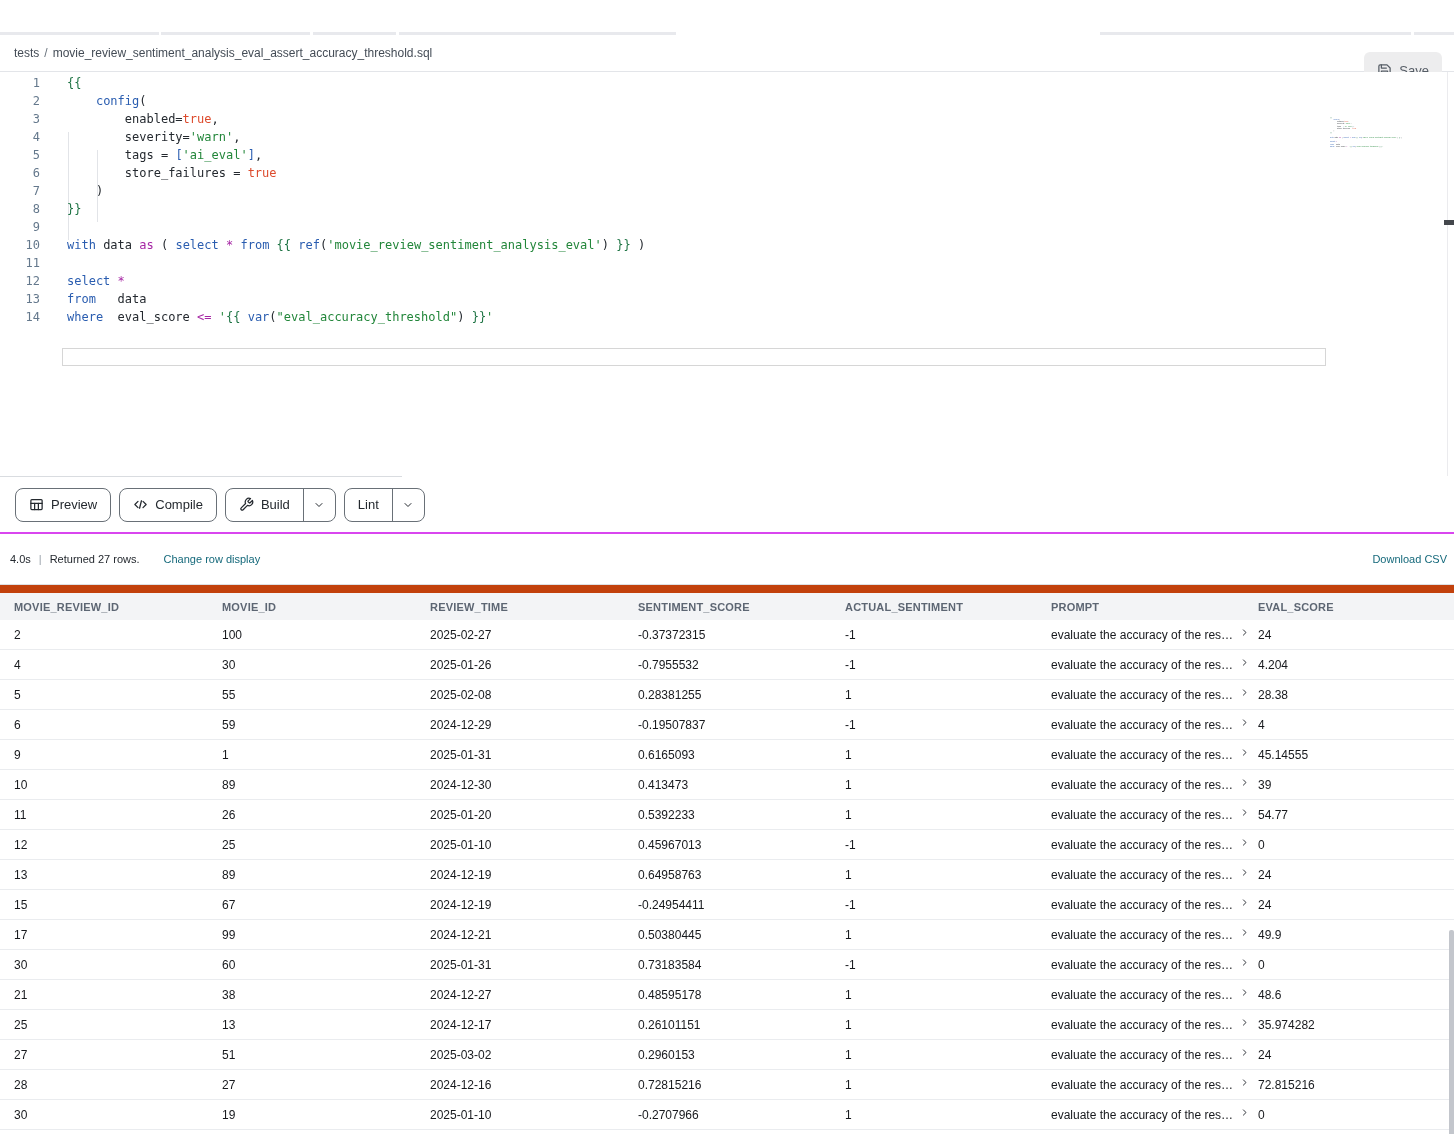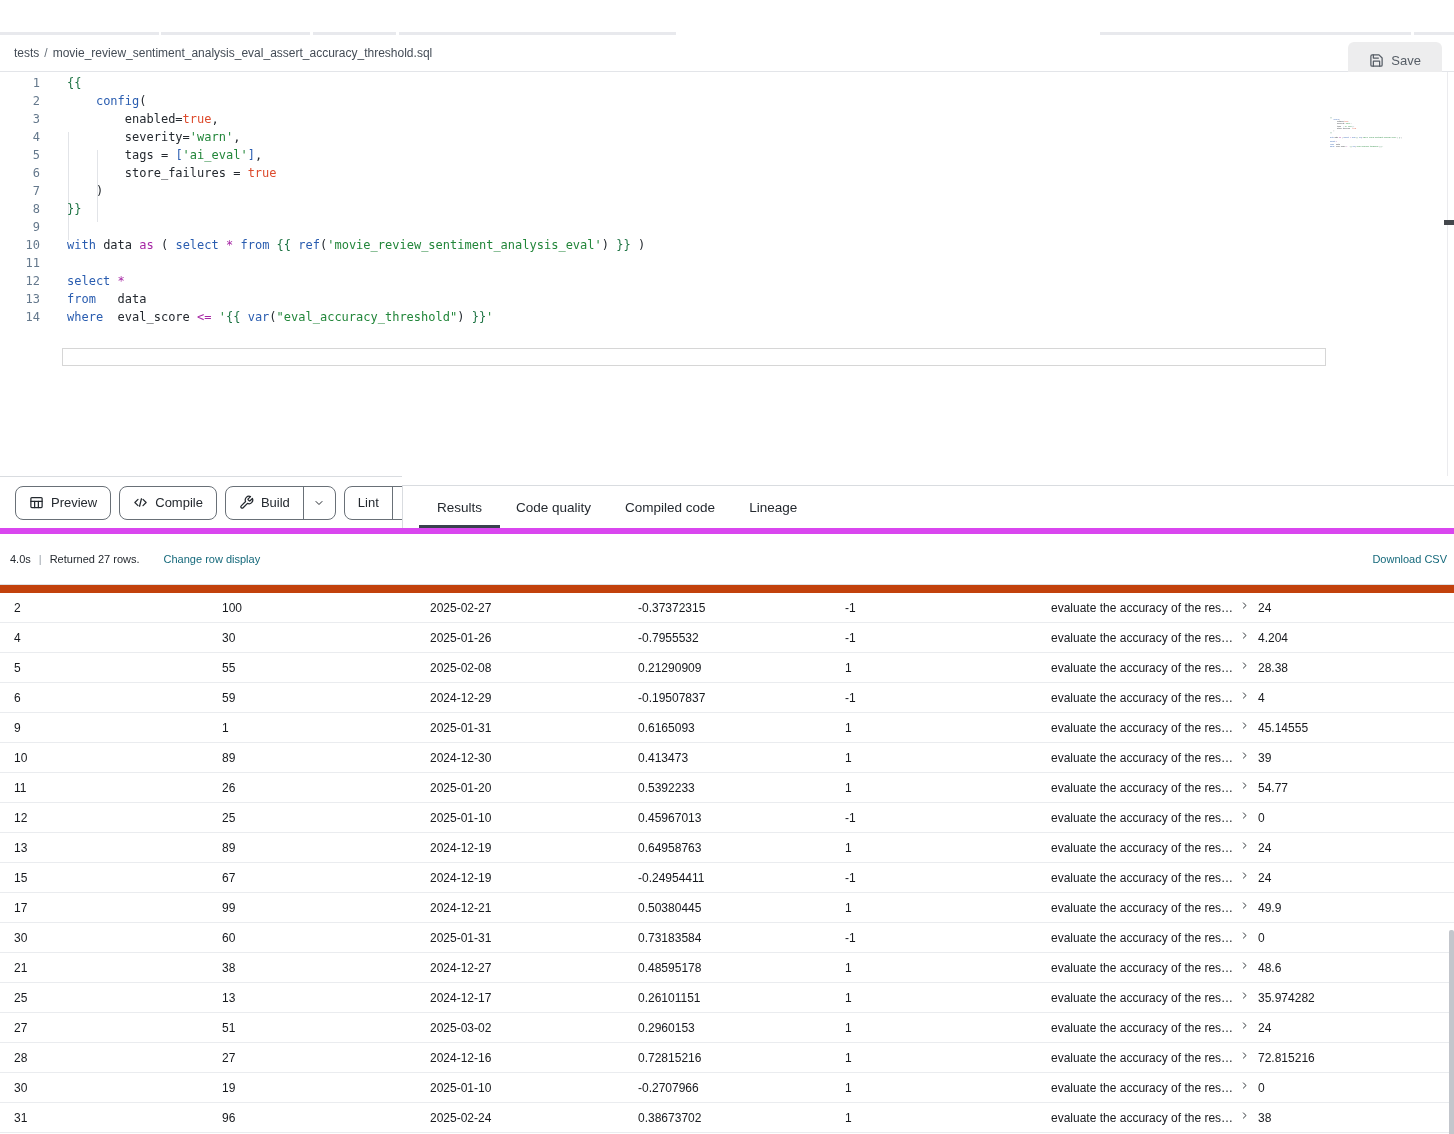--- a/index.html
+++ b/index.html
@@ -7,41 +7,41 @@
   .app { position: relative; width: 1454px; height: 1134px; background: #c2410c; overflow: hidden; margin-top: 32px; }
 
   
   .top-strip { position: absolute; top: 0; left: 0; width: 1454px; height: 3px; background: #fff; }
   .top-strip .seg { position: absolute; top: 0; height: 3px; background: #e8e9ed; }
 
   
   .topbar { position: absolute; top: 3px; left: 0; right: 0; height: 37px; background: #fff; border-bottom: 1px solid #e3e5e9; }
   .breadcrumb { position: absolute; left: 14px; top: 0; height: 100%; display: flex; align-items: center; gap: 5px; font-size: 12px; color: #444c56; }
   .breadcrumb .sep { color: #6a737d; }
-  .save-btn { position: absolute; right: 12px; top: 7px; height: 36px; display: flex; align-items: center; gap: 7px; padding: 0 21px; background: #ededee; border: none; border-radius: 6px; color: #565d66; font-size: 13px; font-family: inherit; cursor: pointer; }
+  .save-btn { position: absolute; right: 12px; top: 17px; height: 36px; display: flex; align-items: center; gap: 7px; padding: 0 13px; background: #ededee; border: none; border-radius: 6px; color: #565d66; font-size: 13px; font-family: inherit; cursor: pointer; }
   .save-btn svg { width: 15px; height: 15px; stroke: #565d66; fill: none; stroke-width: 2; stroke-linecap: round; stroke-linejoin: round; }
 
   
   .editor { position: absolute; top: 40px; left: 0; right: 0; height: 404px; background: #fff; font-family: "DejaVu Sans Mono", monospace; font-size: 12px; }
   .gutter { position: absolute; left: 0; top: 2px; width: 40px; text-align: right; color: #64788c; }
   .gutter .ln { height: 18px; line-height: 18px; }
   .code-lines { position: absolute; left: 67px; top: 2px; white-space: pre; }
   .code-lines .cl { height: 18px; line-height: 18px; }
   .tk { color: #2a5db0; } .ts { color: #22863a; } .tj { color: #1d7343; }
   .tb { color: #dd4b2d; } .to { color: #a626a4; } .tp { color: #24292f; }
   .guide { position: absolute; width: 1px; background: #e2e4e8; }
   .cur-line { position: absolute; left: 62px; top: 276px; width: 1264px; height: 18px; border: 1px solid #d6d6d6; pointer-events: none; }
   .minimap { position: absolute; left: 1330px; top: 44px; width: 92px; height: 40px; overflow: hidden; }
   .mm-clone { transform: scale(0.125); transform-origin: top left; width: 800px; white-space: pre; }
   .mm-clone .cl { height: 18px; line-height: 18px; }
   .editor-edge { position: absolute; left: 1447px; top: 0; width: 1px; height: 404px; background: #ebebee; }
   .editor-marker { position: absolute; left: 1444px; top: 148px; width: 10px; height: 5px; background: #44474c; }
 
   
-  .toolbar { position: absolute; top: 444px; left: 0; right: 0; height: 58px; background: #fff; border-bottom: 6px solid #d946ef; }
+  .toolbar { position: absolute; top: 444px; left: 0; right: 0; height: 58px; background: #fff; border-bottom: 2px solid #d946ef; }
   .btn-pane { position: absolute; left: 0; top: 0; width: 402px; height: 100%; border-top: 1px solid #d9dce0; display: flex; align-items: center; padding-left: 15px; gap: 8px; }
   .tabs-pane { position: absolute; left: 402px; right: 0; top: 9px; bottom: 0; border-top: 1px solid #d9dce0; border-left: 1px solid #d9dce0; display: flex; align-items: stretch; padding-left: 34px; gap: 34px; background: #fff; }
   .btn { display: flex; align-items: center; height: 34px; background: #fff; border: 1px solid #697077; border-radius: 8px; font-size: 13px; color: #24292f; font-family: inherit; cursor: pointer; }
   .btn .seg-main { display: flex; align-items: center; gap: 7px; padding: 0 13px; height: 100%; }
   .btn .seg-arrow { width: 32px; height: 100%; border-left: 1px solid #697077; display: flex; align-items: center; justify-content: center; }
   .btn svg { width: 15px; height: 15px; stroke: #24292f; fill: none; stroke-width: 2; stroke-linecap: round; stroke-linejoin: round; }
   .btn svg.chev-dn { width: 12px; height: 12px; }
   .tab { position: relative; display: flex; align-items: center; font-size: 13.5px; color: #24292f; cursor: pointer; }
   .tab.active::after { content: ""; position: absolute; left: -18px; right: -18px; bottom: 0; height: 3px; background: #39414e; }
 
@@ -162,45 +162,40 @@
         <span class="seg-main">
           <span>Lint</span>
         </span>
         <span class="seg-arrow">
           <svg class="chev-dn" viewBox="0 0 24 24">
               <polyline points="6 9 12 15 18 9"></polyline>
             </svg>
         </span>
       </button>
     </div>
-    <div class="tabs-pane">
-      <div class="tab active">
-          <span>Results</span>
-        </div>
-      <div class="tab">
-          <span>Code quality</span>
-        </div>
-      <div class="tab">
-          <span>Compiled code</span>
-        </div>
-      <div class="tab">
-          <span>Lineage</span>
-        </div>
-    </div>
   </div>
 
   <div class="statusbar">
     <span>4.0s</span>
     <span class="pipe">|</span>
     <span>Returned 27 rows.</span>
     <a class="link change-link">Change row display</a>
     <a class="link dl-link">Download CSV</a>
   </div>
 
   <div class="rtable">
+    <div class="thead">
+      <div class="td">MOVIE_REVIEW_ID</div>
+      <div class="td">MOVIE_ID</div>
+      <div class="td">REVIEW_TIME</div>
+      <div class="td">SENTIMENT_SCORE</div>
+      <div class="td">ACTUAL_SENTIMENT</div>
+      <div class="td">PROMPT</div>
+      <div class="td">EVAL_SCORE</div>
+    </div>
     <div id="tbody">
         <div class="tr">
           <div class="td">2</div>
           <div class="td">100</div>
           <div class="td">2025-02-27</div>
           <div class="td">-0.37372315</div>
           <div class="td">-1</div>
           <div class="td prompt">
             <span>evaluate the accuracy of the res…</span>
             <svg class="chev" viewBox="0 0 24 24">
@@ -220,21 +215,21 @@
             <svg class="chev" viewBox="0 0 24 24">
               <polyline points="9 5 16 12 9 19"></polyline>
             </svg>
           </div>
           <div class="td">4.204</div>
         </div>
         <div class="tr">
           <div class="td">5</div>
           <div class="td">55</div>
           <div class="td">2025-02-08</div>
-          <div class="td">0.21290909</div>
+          <div class="td">0.28381255</div>
           <div class="td">1</div>
           <div class="td prompt">
             <span>evaluate the accuracy of the res…</span>
             <svg class="chev" viewBox="0 0 24 24">
               <polyline points="9 5 16 12 9 19"></polyline>
             </svg>
           </div>
           <div class="td">28.38</div>
         </div>
         <div class="tr">

